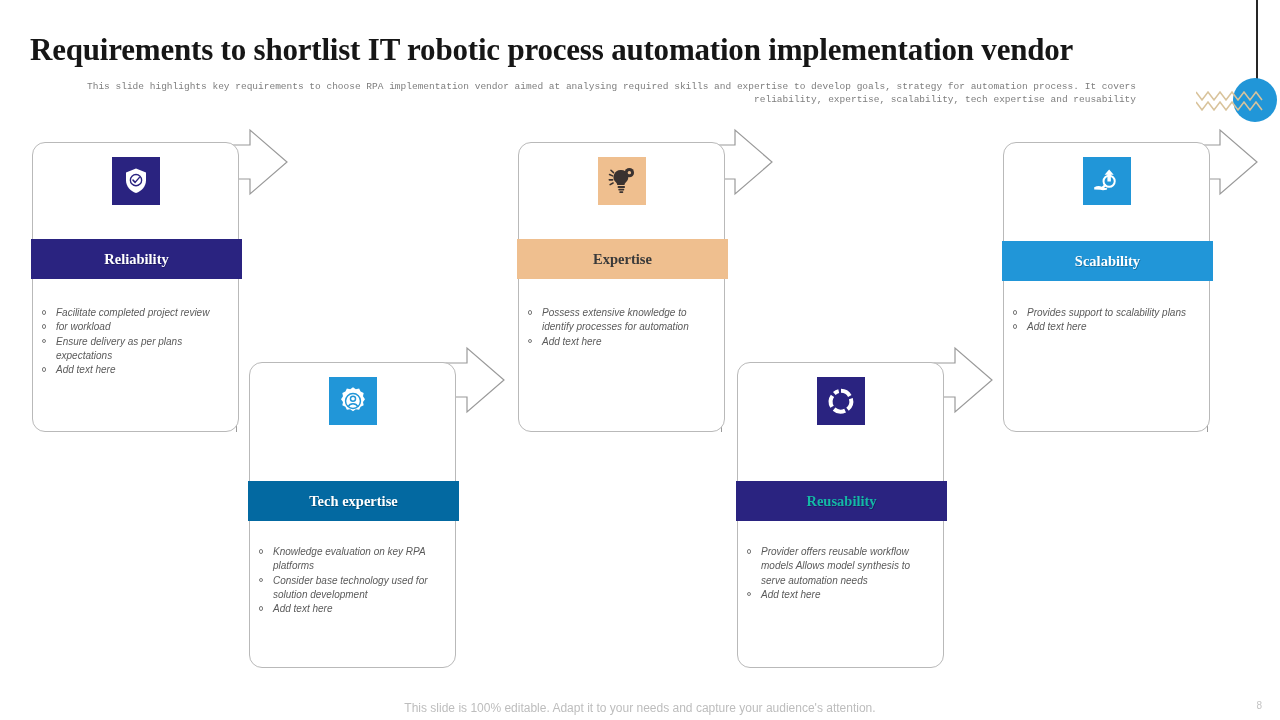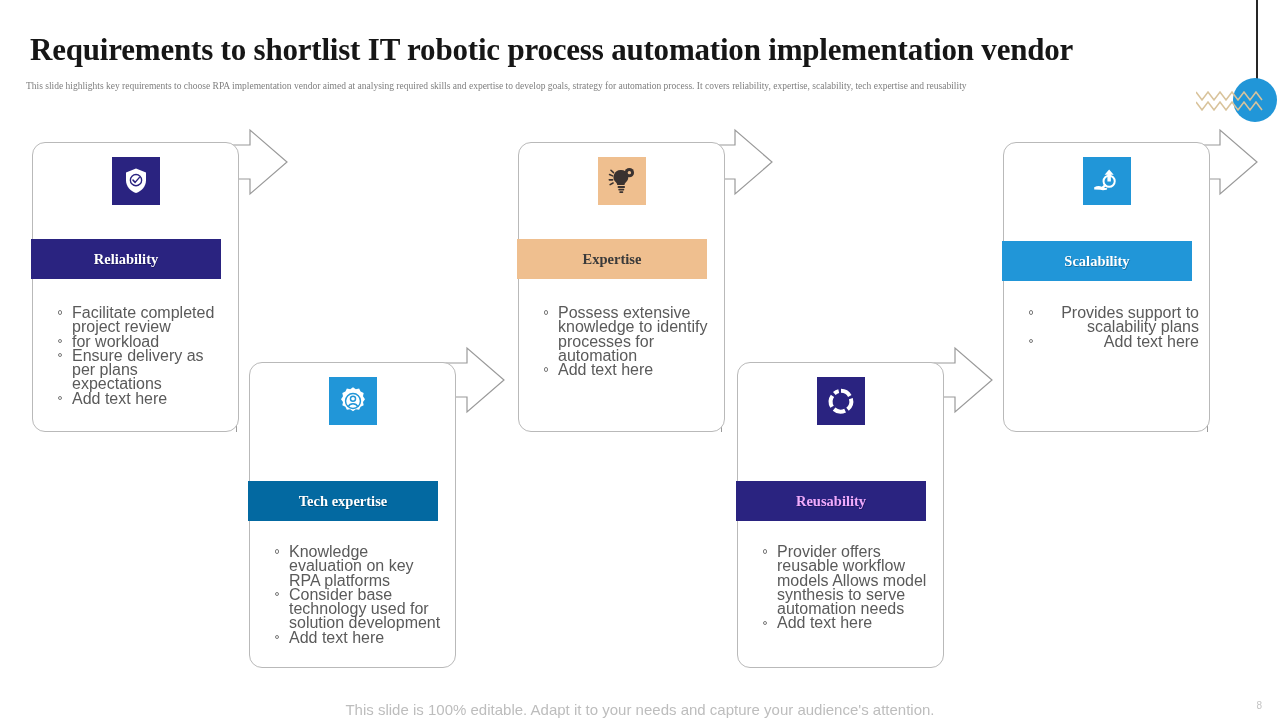--- a/index.html
+++ b/index.html
@@ -16,21 +16,22 @@
   .title{
     position:absolute;left:30px;top:32px;width:1120px;
     font-family:"Liberation Serif", serif;
     font-weight:700;font-size:31px;line-height:36px;
     color:#161616;letter-spacing:-0.2px;
     white-space:nowrap;
   }
   .subtitle{
     position:absolute;left:26px;top:80px;width:1110px;
     font-size:9.5px;line-height:13px;color:#7e7e7e;
-    font-family:Liberation Serif, serif;
+    font-family:Liberation Mono, monospace;
+    text-align:right;
   }
 
   
   .deco-line{
     position:absolute;left:1256px;top:0;width:1.6px;height:104px;
     background:#262626;
   }
   .deco-circle{
     position:absolute;left:1233px;top:78px;width:44px;height:44px;
     border-radius:50%;background:#2196D8;
@@ -52,46 +53,46 @@
     position:absolute;width:207px;
     border:1px solid #b9b9b9;border-radius:13px;
     background:#ffffff;box-sizing:border-box;
   }
   .card-icon{
     position:absolute;left:50%;transform:translateX(-50%);
     top:14px;width:48px;height:48px;
     display:flex;align-items:center;justify-content:center;
   }
   .banner{
-    position:absolute;left:-2px;width:190px;height:40px;
+    position:absolute;left:-2px;width:211px;height:40px;
     display:flex;align-items:center;justify-content:center;
     box-sizing:border-box;
   }
   .banner-text{
     font-family:"Liberation Serif", serif;
     font-weight:700;font-size:14.5px;
     text-shadow:0.6px 0.6px 0 rgba(0,0,0,.28);
   }
   .bullets{
-    position:absolute;left:22px;right:10px;
-    font-size:16px;line-height:14.3px;color:#5a5a5a;
+    position:absolute;left:6px;right:10px;
+    font-size:10px;line-height:14.3px;color:#5a5a5a;font-style:italic;
   }
   .bullet{
     position:relative;padding-left:17px;margin-bottom:0px;
   }
   .bullet::before{
     content:"";position:absolute;left:3px;top:4.2px;
     width:4.4px;height:4.4px;border-radius:50%;
     border:1px solid #7a7a7a;box-sizing:border-box;
   }
 
   
   .footer{
     position:absolute;left:0;right:0;top:701px;text-align:center;
-    font-size:15px;color:#bdbdbd;
+    font-size:12px;color:#bdbdbd;
   }
   .pageno{
     position:absolute;right:18px;top:700px;
     font-size:10px;color:#c3c3c3;
   }
 </style>
 </head>
 <body>
 
 <div class="slide">
@@ -223,29 +224,29 @@
         <g fill="none" stroke="#ffffff" stroke-width="3.0" stroke-linecap="butt">
           <path d="M12 4.4 a7.6 7.6 0 0 1 6.6 3.8"></path>
           <path d="M19.4 10.2 a7.6 7.6 0 0 1 -2.5 8.0"></path>
           <path d="M15.1 19.2 a7.6 7.6 0 0 1 -8.3 -1.1"></path>
           <path d="M5.3 16.3 a7.6 7.6 0 0 1 .3 -8.2"></path>
           <path d="M7.0 6.3 a7.6 7.6 0 0 1 3.3 -1.7"></path>
         </g>
       </svg>
     </div>
     <div class="banner" style="top:118px;background:#2A2380;">
-      <span class="banner-text" style="color:#f0abfc;">Reusability</span>
+      <span class="banner-text" style="color:#14b8a6;">Reusability</span>
     </div>
     <div class="bullets" style="top:182px;">
       <div class="bullet">Provider offers reusable workflow models Allows model synthesis to serve automation needs</div>
       <div class="bullet">Add text here</div>
     </div>
   </div>
 
-  <div class="card" style="left:1003px;top:142px;height:290px;text-align:right;">
+  <div class="card" style="left:1003px;top:142px;height:290px;">
     <div class="card-icon" style="background:#2196D8;">
       <svg width="32" height="32" viewBox="0 0 24 24">
         <path d="M13.6 3.4 l3.4 4.0 h-2.1 v5.0 h-2.6 v-5.0 h-2.1 Z" fill="#ffffff"></path>
         <circle cx="13.6" cy="12.2" r="4.2" fill="none" stroke="#ffffff" stroke-width="1.5"></circle>
         <line x1="10.6" y1="15.2" x2="8.4" y2="17.4" stroke="#ffffff" stroke-width="1.8" stroke-linecap="round"></line>
         <path d="M2.4 16.6 c2.2-.9 4.0-1.0 5.6-.3 c1.1 .5 2.0 1.0 3.4 1.0 c.8 0 1.2 .9 .2 1.2 c-1.4 .4-3.2 .5-4.6 .1 l-4.6 -.3 Z" fill="#ffffff"></path>
       </svg>
     </div>
     <div class="banner" style="top:98px;background:#2196D8;">
       <span class="banner-text" style="color:#ffffff;">Scalability</span>

